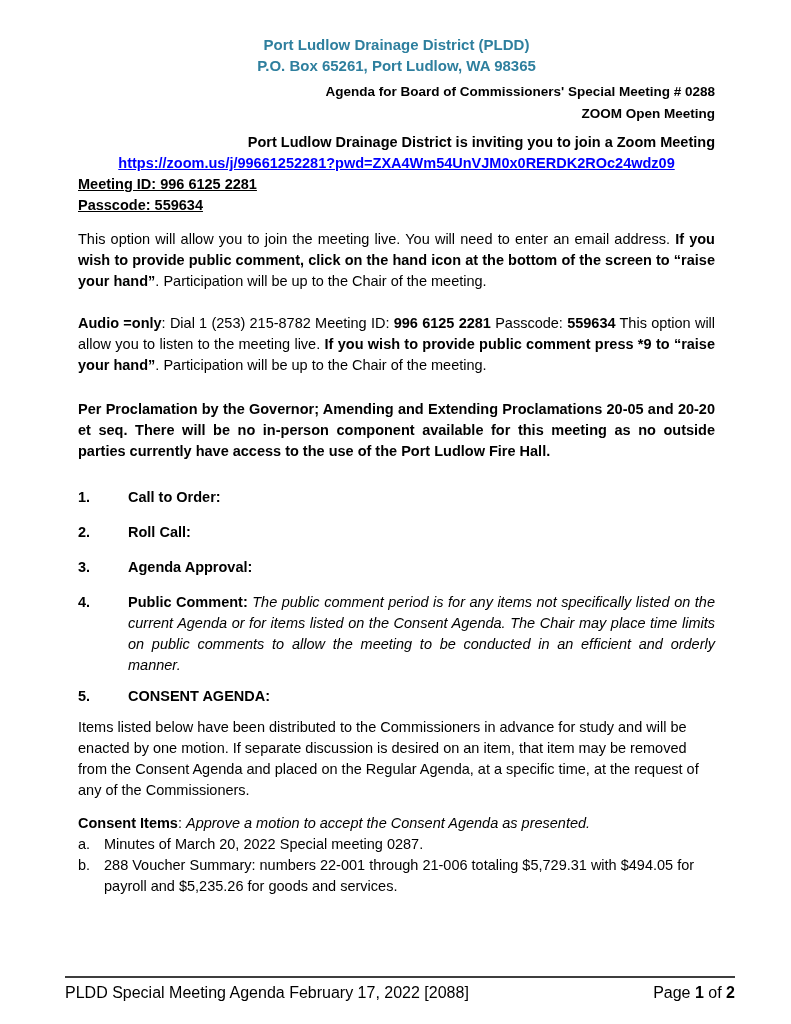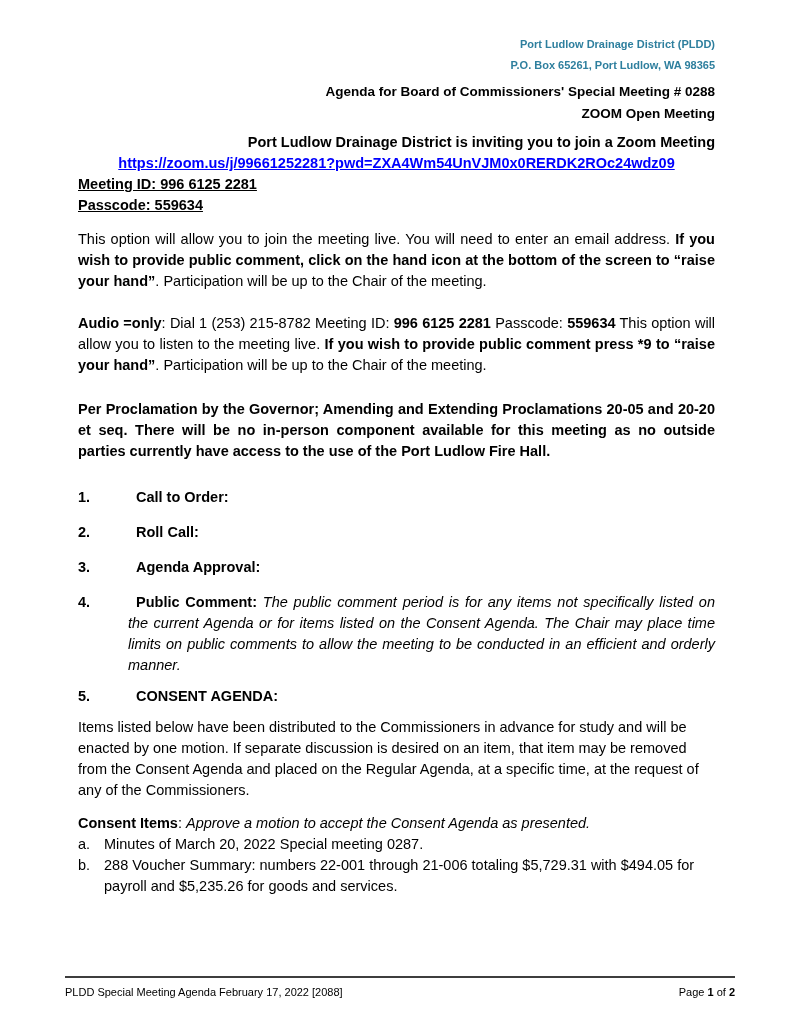--- a/index.html
+++ b/index.html
@@ -14,23 +14,23 @@
     line-height:21px;
     color:#000;
     overflow:hidden;
   }
   .bold { font-weight:bold; }
   .italic { font-style:italic; }
   .justify { text-align:justify; }
   .org-line {
     color:var(--accent,#2E7F9E);
     font-weight:bold;
-    font-size:11px;
+    font-size:15px;
     line-height:21px;
-    text-align:right;
+    text-align:center;
   }
   .doc-sub {
     font-weight:bold;
     font-size:13.5px;
     line-height:14px;
     text-align:right;
   }
   .invite-heading { font-weight:bold; text-align:right; margin-top:11px; }
   .zoom-url {
     display:block;
@@ -47,37 +47,37 @@
     text-decoration:underline;
     font-weight:bold;
     cursor:pointer;
   }
   .agenda-item {
     display:grid;
     grid-template-columns:50px 1fr;
     margin-top:14px;
   }
   .agenda-num { font-weight:bold; }
-  .agenda-label { font-weight:bold;margin-left:8px; }
+  .agenda-label { font-weight:bold; }
   .consent-desc { margin-top:10px; }
   .consent-action { margin-top:12px; }
   .sub-item {
     display:grid;
     grid-template-columns:26px 1fr;
   }
   .footer {
     position:absolute;
     left:65px;
     top:976px;
     width:670px;
     border-top:2px solid #3d3d3d;
     padding-top:8px;
     display:flex;
     justify-content:space-between;
-    font-size:11px;
+    font-size:16px;
     line-height:13px;
   }
 </style>
 </head>
 <body>
 
 <div class="page">
 
   <div>
     <div class="org-line">Port Ludlow Drainage District (PLDD)</div>

